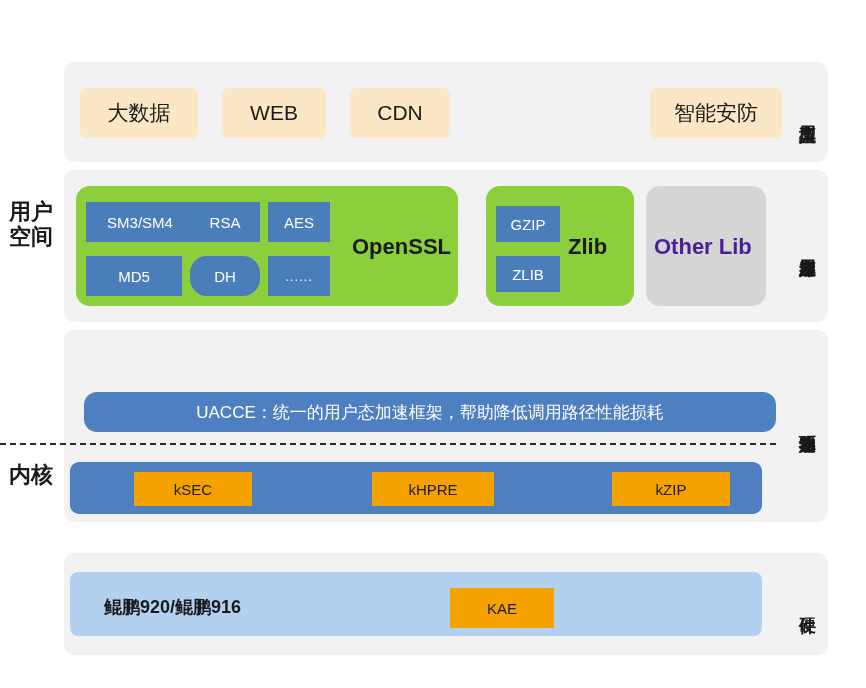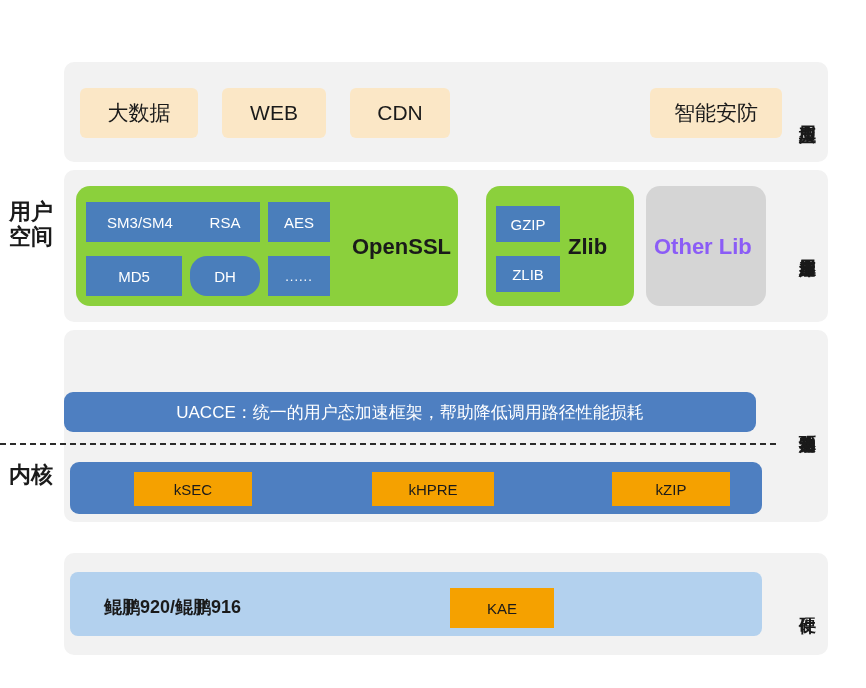--- a/index.html
+++ b/index.html
@@ -90,21 +90,21 @@
   .grey-box {
     position: absolute;
     background: #d5d5d5;
     border-radius: 14px;
     box-sizing: border-box;
   }
   .grey-title {
     position: absolute;
     font-size: 22px;
     font-weight: bold;
-    color: #8b5cf6;
+    color: #4c1d95;
     white-space: nowrap;
   }
 
   
   .algo-tile {
     position: absolute;
     background: #4a7ebb;
     color: #ffffff;
     font-size: 15px;
     display: flex;
@@ -194,21 +194,21 @@
   <div class="algo-tile" style="left:496px; top:256px; width:64px; height:36px;">ZLIB</div>
   <div class="green-title" style="left:568px; top:234px;">Zlib</div>
 
   <div class="grey-box" style="left:646px; top:186px; width:120px; height:120px;"></div>
   <div class="grey-title" style="left:654px; top:234px;">Other Lib</div>
 
   <div class="side-label" style="left:791px; top:176px; height:140px;">加速器应用库</div>
 
   <div class="panel" style="left:64px; top:330px; width:764px; height:192px;"></div>
 
-  <div class="blue-bar" style="left:64px; top:392px; width:692px; height:40px;">UACCE：统一的用户态加速框架，帮助降低调用路径性能损耗</div>
+  <div class="blue-bar" style="left:84px; top:392px; width:692px; height:40px;border-radius:13px;">UACCE：统一的用户态加速框架，帮助降低调用路径性能损耗</div>
 
   <div class="blue-bar" style="left:70px; top:462px; width:692px; height:52px;"></div>
   <div class="orange-box" style="left:134px; top:472px; width:118px; height:34px;">kSEC</div>
   <div class="orange-box" style="left:372px; top:472px; width:122px; height:34px;">kHPRE</div>
   <div class="orange-box" style="left:612px; top:472px; width:118px; height:34px;">kZIP</div>
 
   <div class="side-label" style="left:791px; top:344px; height:156px;">加速器驱动</div>
 
   <div class="divider" style="left:0px; top:443px; width:776px;"></div>
 

